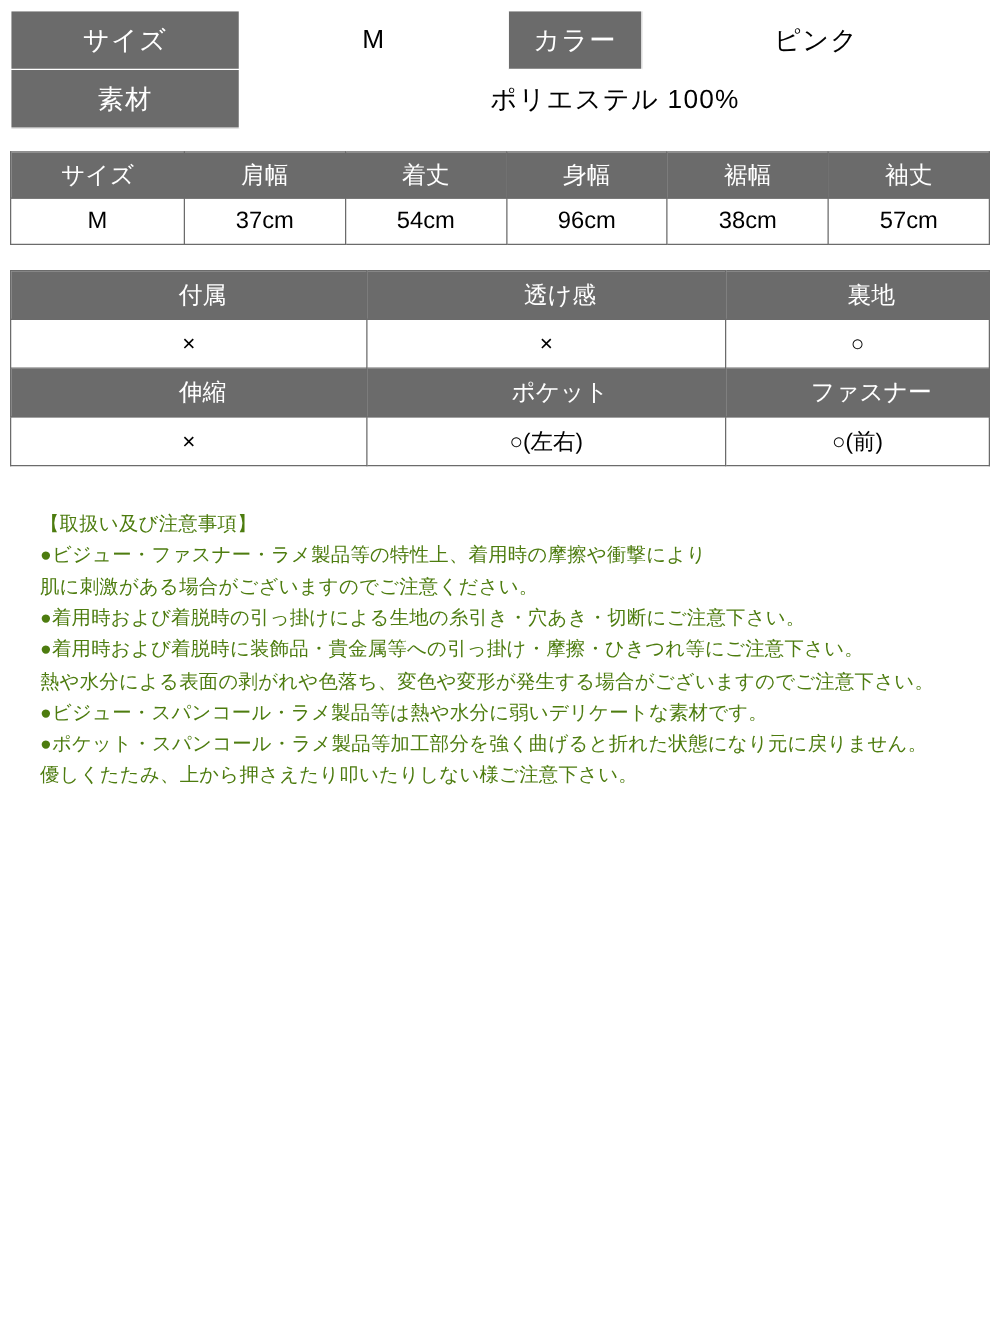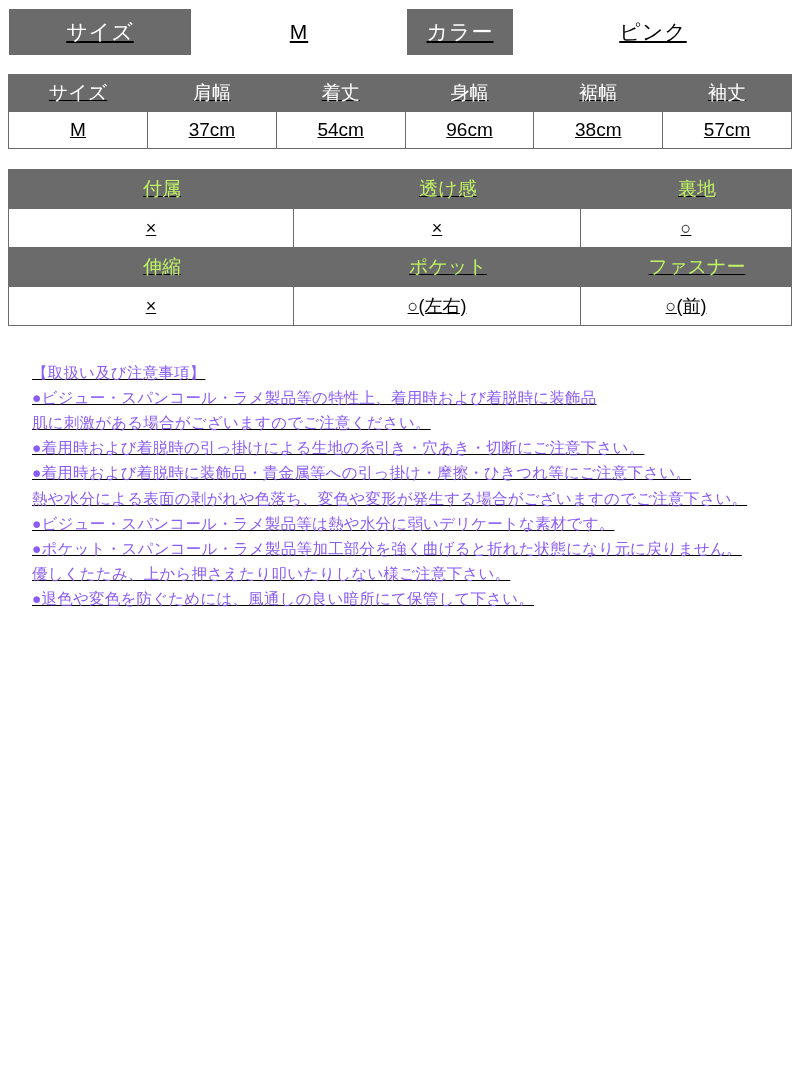--- a/index.html
+++ b/index.html
@@ -13,21 +13,20 @@
     font-family: "Liberation Sans", "DejaVu Sans", sans-serif;
     color: #000000;
     -webkit-font-smoothing: antialiased;
   }
   .page {
     width: 647px;
     height: 1067px;
     position: relative;
     box-sizing: border-box;
     padding: 8px 8px 0 8px;
-    text-decoration: underline;
   }
 
   table {
     border-collapse: collapse;
     width: 784px;
     table-layout: fixed;
   }
 
   
   .tbl-basic td {
@@ -86,36 +85,36 @@
   }
   .tbl-attr td {
     border: 1px solid #6b6b6b;
     height: 36px;
     text-align: center;
     vertical-align: middle;
     font-size: 19px;
   }
   .tbl-attr .hd {
     background: #6b6b6b;
-    color: #bef264;
+    color: #ffffff;
     padding-left: 23px;
   }
   .tbl-attr .val {
     background: #ffffff;
     color: #000000;
     font-size: 18px;
   }
 
   
   .notes {
     margin-top: 34px;
     padding-left: 24px;
     font-size: 15.5px;
     line-height: 1.62;
-    color: #8b5cf6;
+    color: #4d7c0f;
     letter-spacing: 0.2px;
   }
   .notes .note-line {
     white-space: pre;
   }
   .notes .note-title {
     white-space: pre;
   }
 </style>
 </head>
@@ -123,20 +122,24 @@
 
 <div class="page">
 
   <table class="tbl-basic">
     <tbody>
       <tr>
         <td class="hd" style="width:180px;">サイズ</td>
         <td class="val" style="width:212px;">M</td>
         <td class="hd" style="width:104px;">カラー</td>
         <td class="val">ピンク</td>
+      </tr>
+      <tr>
+        <td class="hd" style="width:180px;">素材</td>
+        <td class="val" colspan="3">ポリエステル 100%</td>
       </tr>
     </tbody>
   </table>
 
   <table class="tbl-size">
     <tbody>
       <tr>
         <td class="hd" style="width:136px;">サイズ</td>
         <td class="hd">肩幅</td>
         <td class="hd">着丈</td>
@@ -175,24 +178,23 @@
       <tr>
         <td class="val">×</td>
         <td class="val">○(左右)</td>
         <td class="val">○(前)</td>
       </tr>
     </tbody>
   </table>
 
   <div class="notes">
     <div class="note-title">【取扱い及び注意事項】</div>
-    <div class="note-line">●ビジュー・スパンコール・ラメ製品等の特性上、着用時および着脱時に装飾品</div>
+    <div class="note-line">●ビジュー・ファスナー・ラメ製品等の特性上、着用時の摩擦や衝撃により</div>
     <div class="note-line">肌に刺激がある場合がございますのでご注意ください。</div>
     <div class="note-line">●着用時および着脱時の引っ掛けによる生地の糸引き・穴あき・切断にご注意下さい。</div>
     <div class="note-line">●着用時および着脱時に装飾品・貴金属等への引っ掛け・摩擦・ひきつれ等にご注意下さい。</div>
     <div class="note-line">熱や水分による表面の剥がれや色落ち、変色や変形が発生する場合がございますのでご注意下さい。</div>
     <div class="note-line">●ビジュー・スパンコール・ラメ製品等は熱や水分に弱いデリケートな素材です。</div>
     <div class="note-line">●ポケット・スパンコール・ラメ製品等加工部分を強く曲げると折れた状態になり元に戻りません。</div>
     <div class="note-line">優しくたたみ、上から押さえたり叩いたりしない様ご注意下さい。</div>
-    <div class="note-line">●退色や変色を防ぐためには、風通しの良い暗所にて保管して下さい。</div>
   </div>
 
 </div>
 
 </body></html>

